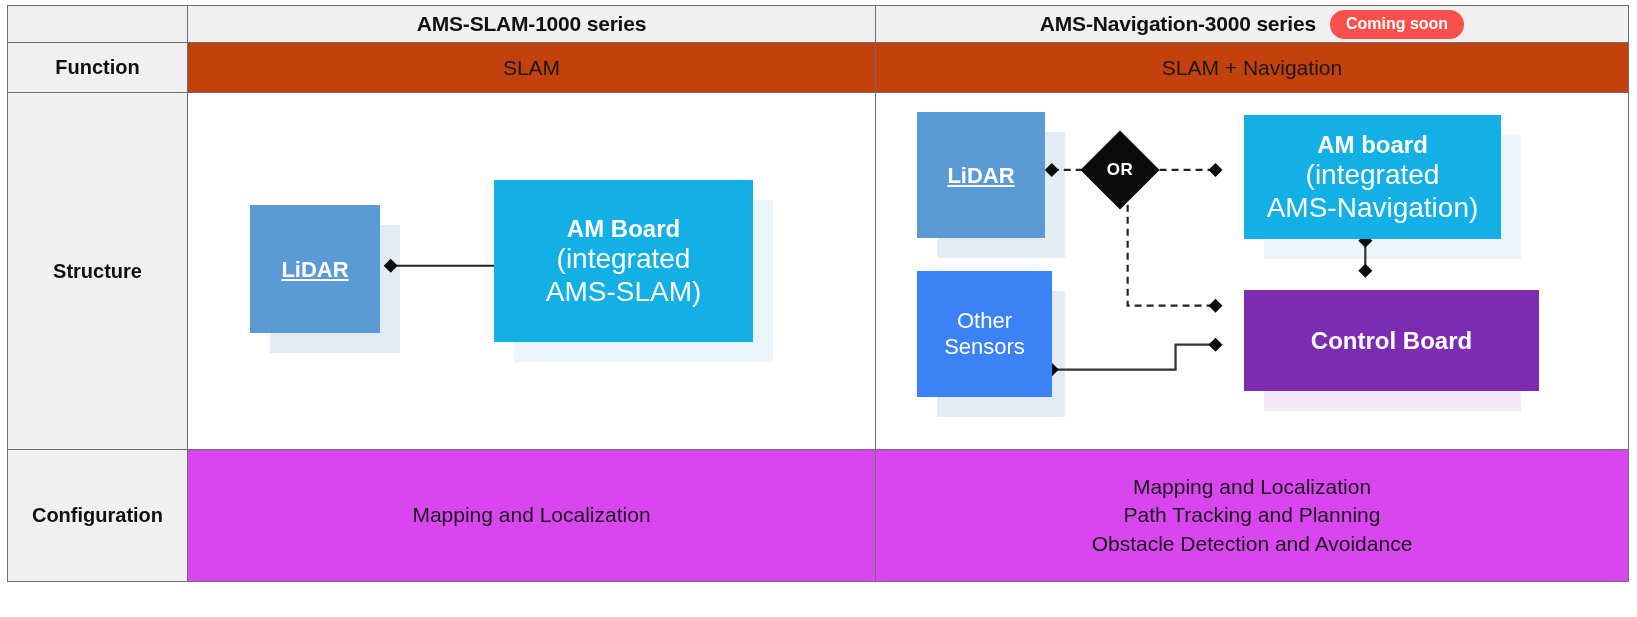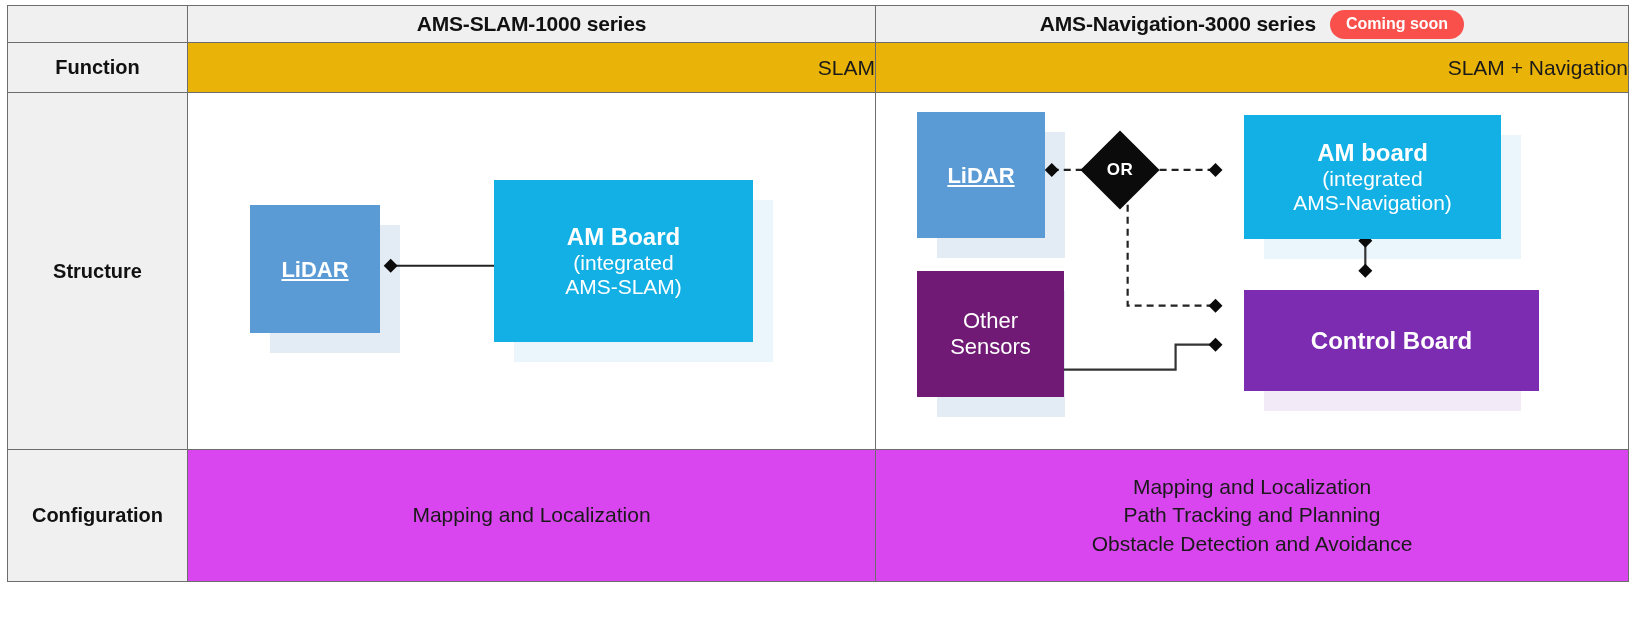--- a/index.html
+++ b/index.html
@@ -85,22 +85,22 @@
     background: #f0f0f0;
     text-align: center;
     font-size: 20px;
     font-weight: bold;
     color: #111111;
   }
 
   
   .fn-row { height: 48px; }
   .fn-cell {
-    background: #eab308;
-    text-align: right;
+    background: #c2410c;
+    text-align: center;
     font-size: 21px;
     color: #1a1a1a;
   }
 
   
   .struct-row { height: 342px; }
   .struct-cell {
     background: #ffffff;
     position: relative;
     overflow: hidden;
@@ -137,21 +137,21 @@
   .node-shadow {
     position: absolute;
     z-index: 1;
   }
   .node .t-main {
     font-size: 24px;
     font-weight: bold;
     line-height: 1.16;
   }
   .node .t-sub {
-    font-size: 21px;
+    font-size: 28px;
     font-weight: normal;
     line-height: 1.18;
   }
   .node .t-plain {
     font-size: 22px;
     font-weight: normal;
     line-height: 1.2;
   }
   .node.small .t-main { font-size: 22px; text-decoration: underline; }
 
@@ -275,21 +275,21 @@
 
             <div class="or-chip" style="left:216px; top:49px; width:56px; height:56px;">
               <span class="or-diamond"></span>
               <span class="or-text">OR</span>
             </div>
 
             <div class="node small" style="left:41px; top:19px; width:128px; height:126px; background:#5b9bd5;">
               <span class="t-main">LiDAR</span>
             </div>
 
-            <div class="node" style="left:41px; top:178px; width:147px; height:126px; background:#701a75;">
+            <div class="node" style="left:41px; top:178px; width:135px; height:126px; background:#3b82f6;">
               <span class="t-plain">Other</span>
               <span class="t-plain">Sensors</span>
             </div>
 
             <div class="node" style="left:368px; top:22px; width:257px; height:124px; background:#12b0e4;">
               <span class="t-main">AM board</span>
               <span class="t-sub">(integrated</span>
               <span class="t-sub">AMS-Navigation)</span>
             </div>
 

